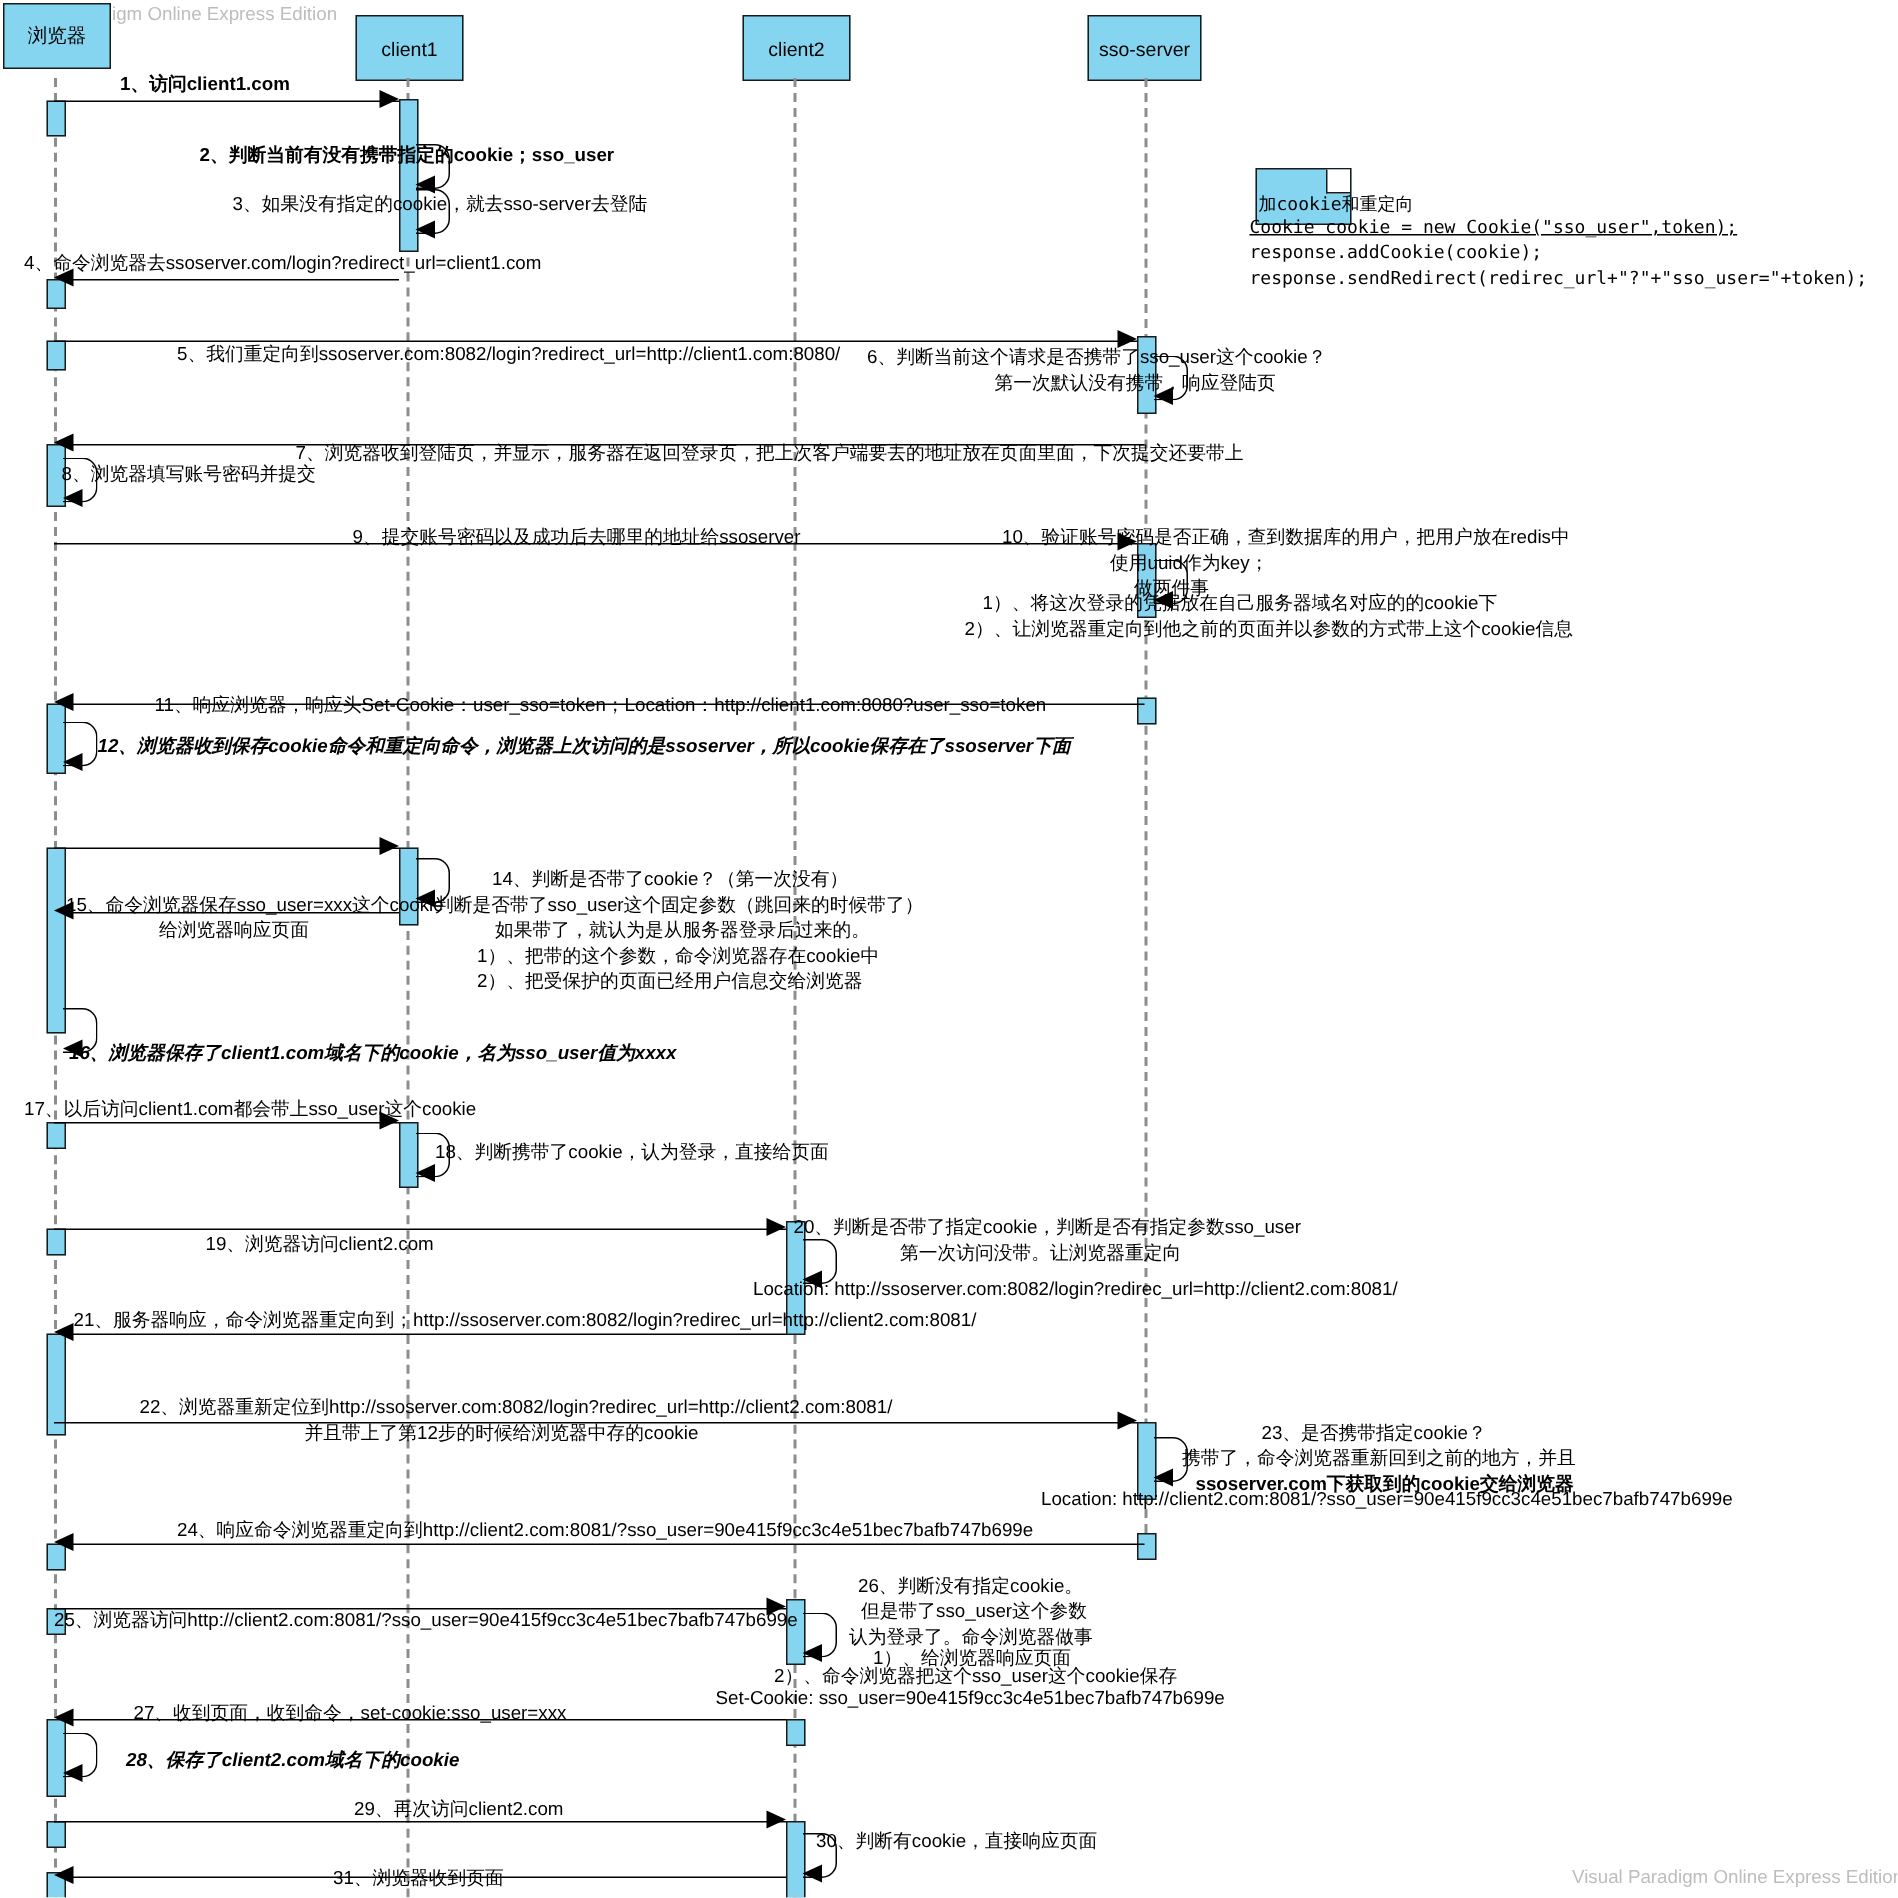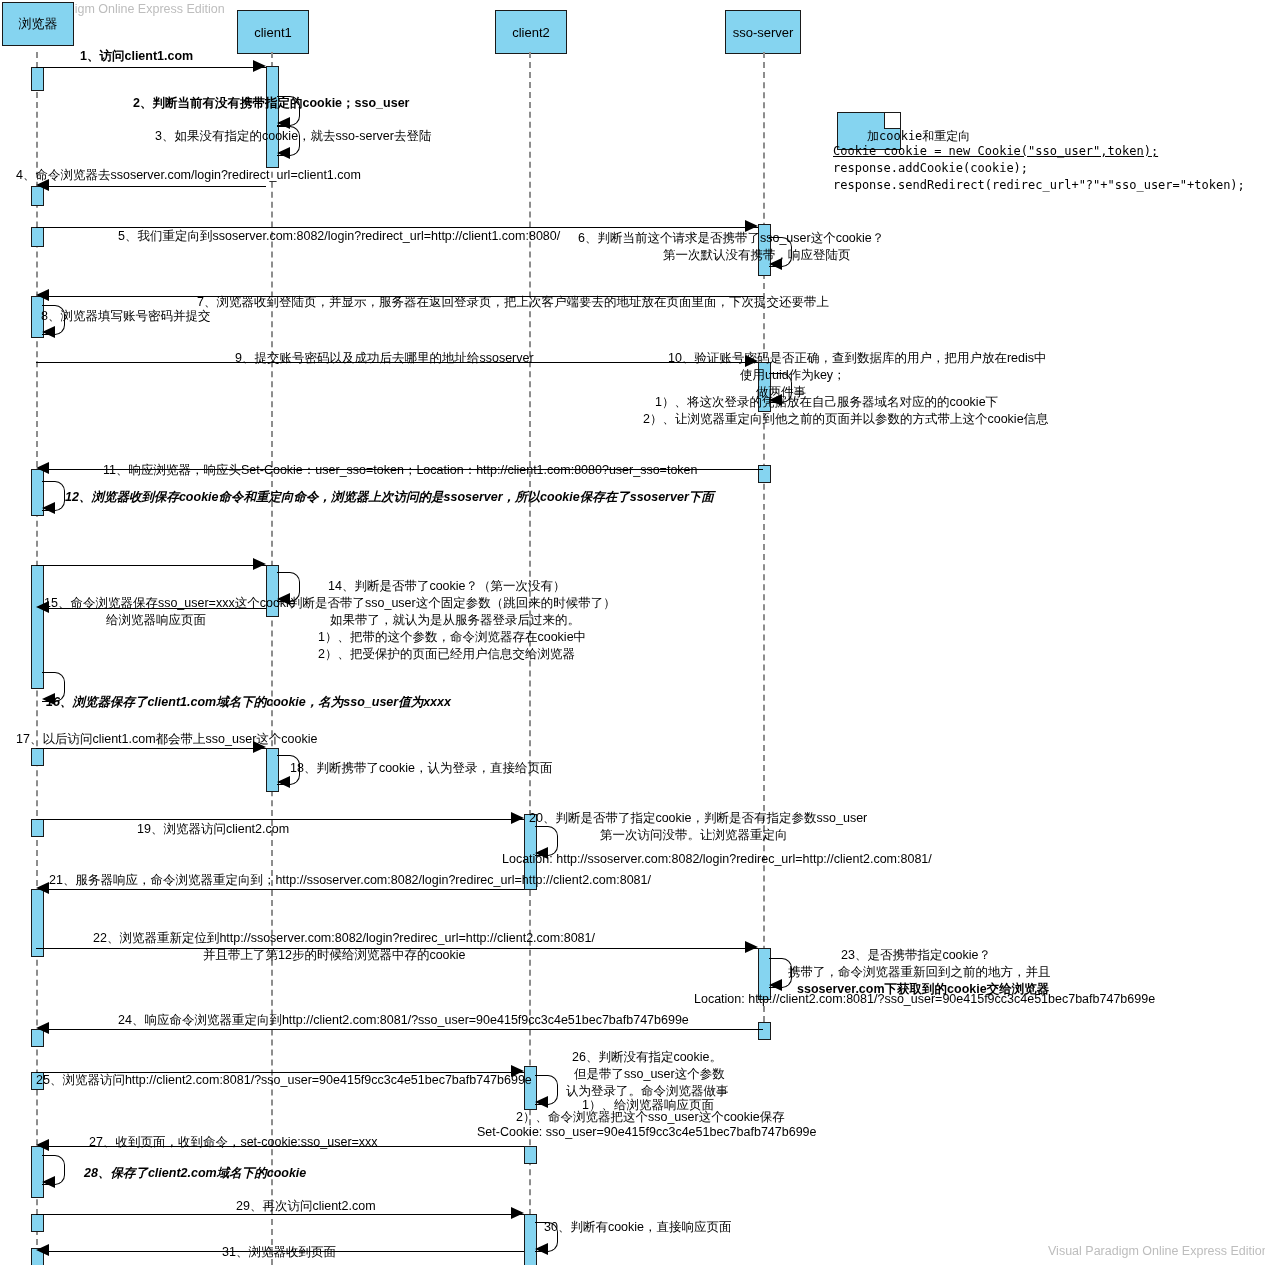--- a/index.html
+++ b/index.html
@@ -50,21 +50,21 @@
 
   <div class="lifeline" style="left:36px;top:52px;height:1213px;"></div>
   <div class="lifeline" style="left:271px;top:52px;height:1213px;"></div>
   <div class="lifeline" style="left:529px;top:52px;height:1213px;"></div>
   <div class="lifeline" style="left:763px;top:52px;height:970px;"></div>
 
 
   <div class="note" style="left:837px;top:112px;width:64px;height:38px;padding:0;">
     <div class="fold"></div>
   </div>
-  <div class="codeovf" style="left:839px;top:128px;padding-left:28px;">加cookie和重定向</div>
+  <div class="codeovf" style="left:839px;top:128px;">加cookie和重定向</div>
   <div class="codeovf" style="left:833px;top:143px;text-decoration:underline;">Cookie cookie = new Cookie("sso_user",token);</div>
   <div class="codeovf" style="left:833px;top:160px;">response.addCookie(cookie);</div>
   <div class="codeovf" style="left:833px;top:177px;">response.sendRedirect(redirec_url+"?"+"sso_user="+token);</div>
 
   <div class="act" style="left:31px;top:67px;height:22px;"></div>
   <div class="act" style="left:266px;top:66px;height:100px;"></div>
   <div class="act" style="left:31px;top:186px;height:18px;"></div>
   <div class="act" style="left:31px;top:227px;height:18px;"></div>
   <div class="act" style="left:758px;top:224px;height:50px;"></div>
   <div class="act" style="left:31px;top:296px;height:40px;"></div>

